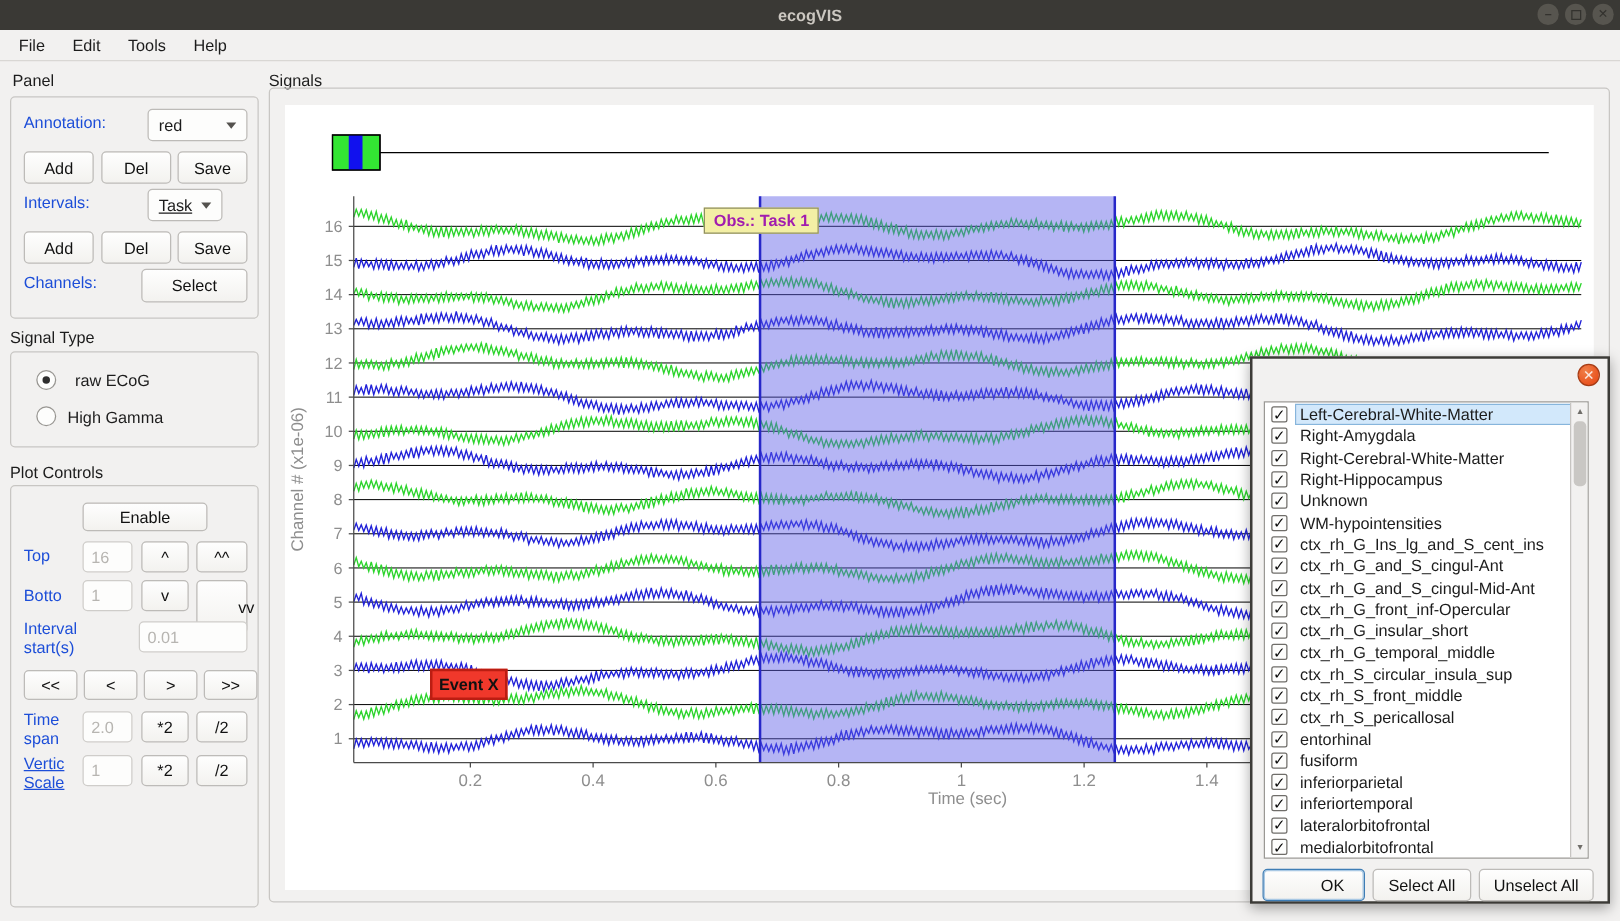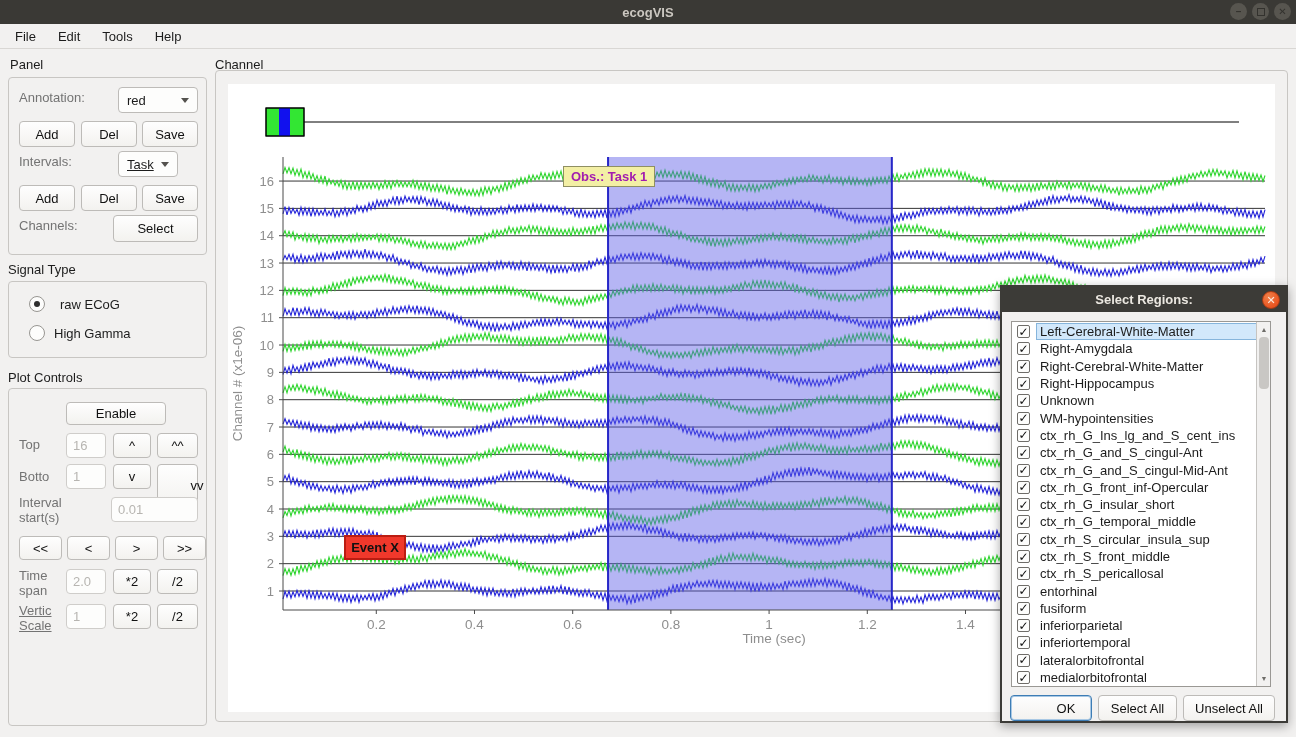--- a/index.html
+++ b/index.html
@@ -32,21 +32,21 @@
          color:#b7b5b1; font-size:13px; padding:0 6px; font-family:inherit; }
   .combo { position:absolute; background:#fdfdfc; border:1px solid #bdbbb8; border-radius:4px;
            display:flex; align-items:center; padding:0 8px; }
   .combo .arrow { position:absolute; right:8px; top:50%; margin-top:-2px; width:0; height:0;
                   border-left:4px solid transparent; border-right:4px solid transparent; border-top:5px solid #54524e; }
   .radio { position:absolute; display:flex; align-items:center; gap:9px; }
   .radio .circle { width:16px; height:16px; border-radius:50%; border:1px solid #9896922; border:1px solid #989692;
                    background:#fdfdfc; position:relative; }
   .radio.sel .circle::after { content:""; position:absolute; left:4px; top:4px; width:6px; height:6px;
                    border-radius:50%; background:#2e2e2e; }
-  .lbl { position:absolute; font-size:13px; color:#737373; line-height:1.15; }
+  .lbl { position:absolute; font-size:13px; color:#1d4ed8; line-height:1.15; }
 
   
   .plot-white { position:absolute; left:228px; top:84px; width:1047px; height:628px; background:#ffffff; }
   #plot-svg { position:absolute; left:0; top:0; }
   .obs-tooltip { position:absolute; left:563px; top:166px; padding:2px 7px; font-size:13px; font-weight:600;
                  border:1px solid #8f8f62; color:#a21caf; z-index:5; }
   .event-label { position:absolute; left:344px; top:535px; width:62px; height:25px; display:flex;
                  align-items:center; justify-content:center; font-size:13px; color:#111;
                  border:2px solid #bb1d12; z-index:5; }
 
@@ -179,21 +179,21 @@
 
   <span class="lbl" style="left:10px; top:215px; width:48px;text-decoration:underline;">Vertic Scale</span>
   <input class="inp" style="left: 57px; top: 215px; width: 40px; height: 25px;" readonly="" value="1">
   <div style="position:absolute; left:0; top:0;">
 
   <div class="btn" style="position: absolute; left: 104px; top: 215px; width: 38px; height: 25px;">*2</div>
       <div class="btn" style="position: absolute; left: 148px; top: 215px; width: 41px; height: 25px;">/2</div>
     </div>
 </div>
 
-<div class="signals-label">Channel</div>
+<div class="signals-label">Signals</div>
 <div class="gb" style="left:215px; top:70px; width:1073px; height:652px;"></div>
 <div class="plot-white">
   <svg id="plot-svg" width="1047" height="628">
       <line x1="38" y1="38" x2="1011" y2="38" stroke="#000000" stroke-width="1"></line>
       <rect x="38" y="24" width="38" height="28" fill="#33e633" stroke="#000"></rect>
       <rect x="51" y="24" width="11" height="28" fill="#1111ee"></rect>
       <rect x="38" y="24" width="38" height="28" fill="none" stroke="#000"></rect>
       <line x1="55" y1="507" x2="1037" y2="507" stroke="#000000" stroke-width="0.8"></line>
       <line x1="55" y1="479.67" x2="1037" y2="479.67" stroke="#000000" stroke-width="0.8"></line>
       <line x1="55" y1="452.34000000000003" x2="1037" y2="452.34000000000003" stroke="#000000" stroke-width="0.8"></line>
@@ -278,23 +278,20 @@
       <line x1="737.4899999999999" y1="526" x2="737.4899999999999" y2="530" stroke="#4a4a4a"></line>
       <text x="737.4899999999999" y="545" text-anchor="middle" fill="#8e8e8e" font-size="13.5px">1.4</text>
       <text x="546" y="559" text-anchor="middle" fill="#8e8e8e" font-size="13.5px">Time (sec)</text>
       <text x="14" y="299.5" text-anchor="middle" fill="#8e8e8e" font-size="13.5px" transform="rotate(-90 14 299.5)">Channel # (x1e-06)</text>
     </svg>
 </div>
 <div class="obs-tooltip" style="background: rgb(243, 239, 165);">Obs.: Task 1</div>
 <div class="event-label" style="background: rgb(240, 56, 43); font-weight: bold;">Event X</div>
 
 <div class="dialog">
-  <div class="dialog-title">
-    <span>Select Regions:</span>
-  </div>
   <div class="dialog-close">✕</div>
   <div class="region-list">
     <div class="region-rows">
 
     <div class="region-item selected">
           <span class="cbx">✓</span>
           <span class="txt">Left-Cerebral-White-Matter</span>
         </div>
         <div class="region-item">
           <span class="cbx">✓</span>

